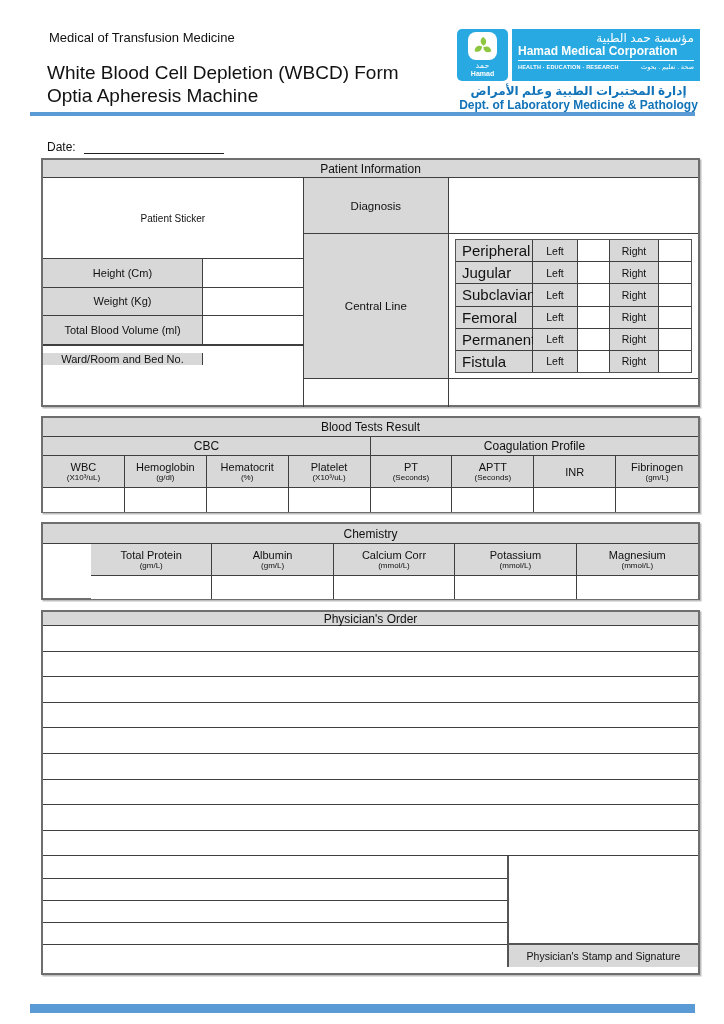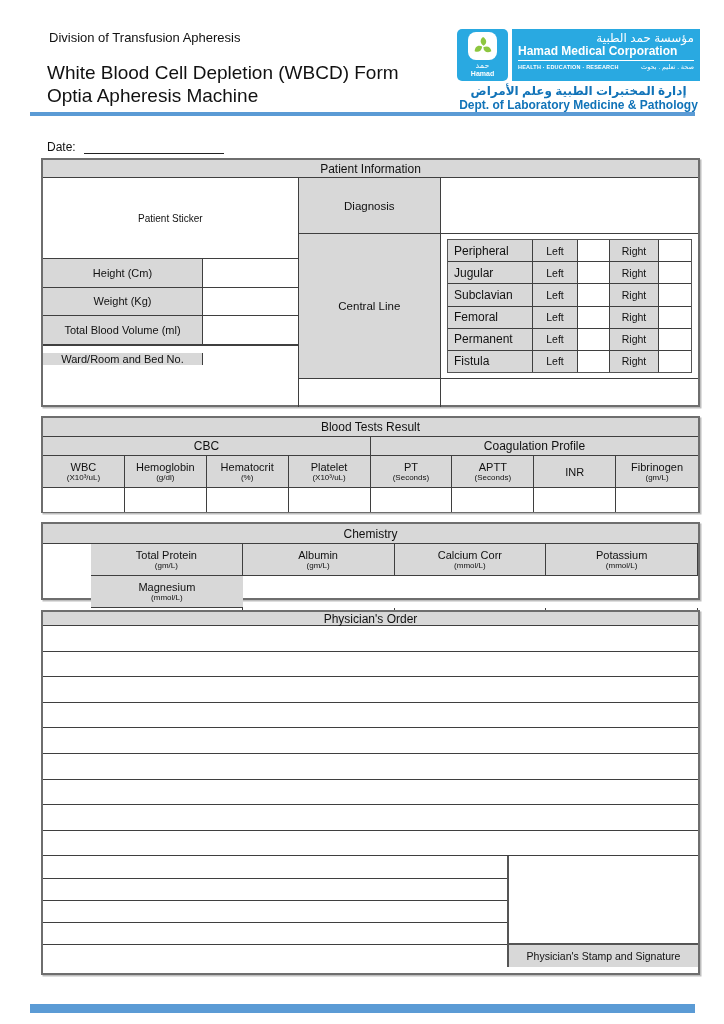--- a/index.html
+++ b/index.html
@@ -65,34 +65,34 @@
   .c2-diag{height:56px;}
   .c2-central{height:145px;}
   .c2-tel{height:28px;border-bottom:none;}
   .pi-col3{flex:1;display:flex;flex-direction:column;}
   .c3-diag{height:56px;border-bottom:1px solid var(--line);}
   .c3-central{height:145px;border-bottom:1px solid var(--line);padding:5px 6px;}
   .c3-tel{height:28px;}
   .cl-table{width:100%;height:100%;border:1.5px solid #555;display:flex;flex-direction:column;}
   .cl-row{flex:1;display:flex;border-bottom:1px solid var(--line);}
   .cl-row:last-child{border-bottom:none;}
-  .cl-site{width:85px;display:flex;align-items:center;padding-left:6px;font-size:12px;border-right:1px solid var(--line);}
+  .cl-site{width:77px;display:flex;align-items:center;padding-left:6px;font-size:15px;border-right:1px solid var(--line);}
   .cl-lbl{width:45px;display:flex;align-items:center;justify-content:center;font-size:10.5px;border-right:1px solid var(--line);}
   .cl-lbl.r{width:49px;}
   .cl-box{width:32px;background:#fff;border-right:1px solid var(--line);}
   .cl-box.last{flex:1;border-right:none;}
 
   
   .blood{top:416px;height:97px;}
   .blood .sec-head{height:19px;}
   .group-row{display:flex;height:19px;border-bottom:1px solid var(--line);}
   .group{flex:1;background:var(--gray);display:flex;align-items:center;justify-content:center;font-size:12px;}
   .group.g-cbc{border-right:1px solid var(--line);}
   .cols-8{display:grid;grid-template-columns:repeat(8,1fr);}
-  .cols-5{display:grid;grid-template-columns:repeat(4,1fr);margin-left:48px;}
+  .cols-5{display:grid;grid-template-columns:repeat(5,1fr);margin-left:48px;}
   .col-head{background:var(--gray);border-right:1px solid var(--line);border-bottom:1px solid var(--line);
             display:flex;flex-direction:column;align-items:center;justify-content:center;}
   .col-head:last-child{border-right:none;}
   .ch-name{font-size:11px;line-height:12px;}
   .ch-unit{font-size:8px;line-height:9px;}
   .blood .col-head{height:32px;}
   .col-cell{background:#fff;border-right:1px solid var(--line);}
   .col-cell:last-child{border-right:none;}
   .blood .col-cell{height:24px;}
 
@@ -113,21 +113,21 @@
   .po-left .po-row.last{height:22px;border-bottom:none;}
   .po-right{flex:1;border-left:2px solid #555;display:flex;flex-direction:column;}
   .stamp-box{height:89px;background:#fff;border-bottom:2px solid #555;}
   .stamp-label{flex:1;background:var(--gray);display:flex;align-items:center;justify-content:center;font-size:10.5px;}
 </style>
 </head>
 <body>
 
 <div class="page">
 
-  <div class="division">Division of Transfusion Apheresis</div>
+  <div class="division">Medical of Transfusion Medicine</div>
   <div class="form-title">
     <div>White Blood Cell Depletion (WBCD) Form</div>
     <div>Optia Apheresis Machine</div>
   </div>
 
   <div class="logo-block">
     <div class="logo-row">
       <div class="logo-square">
         <div class="leaf-box">
           <svg width="26" height="25" viewBox="0 0 30 30">

